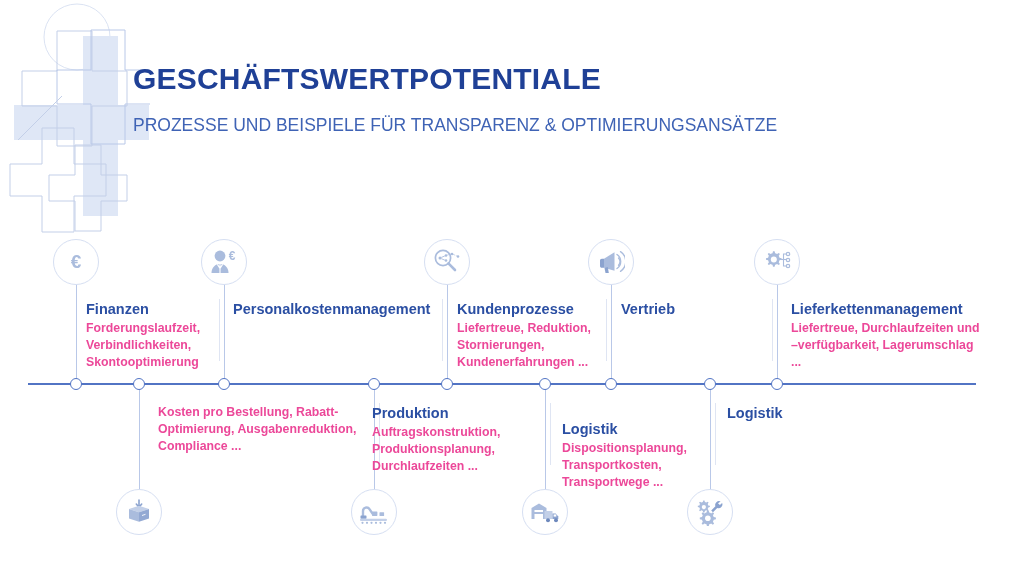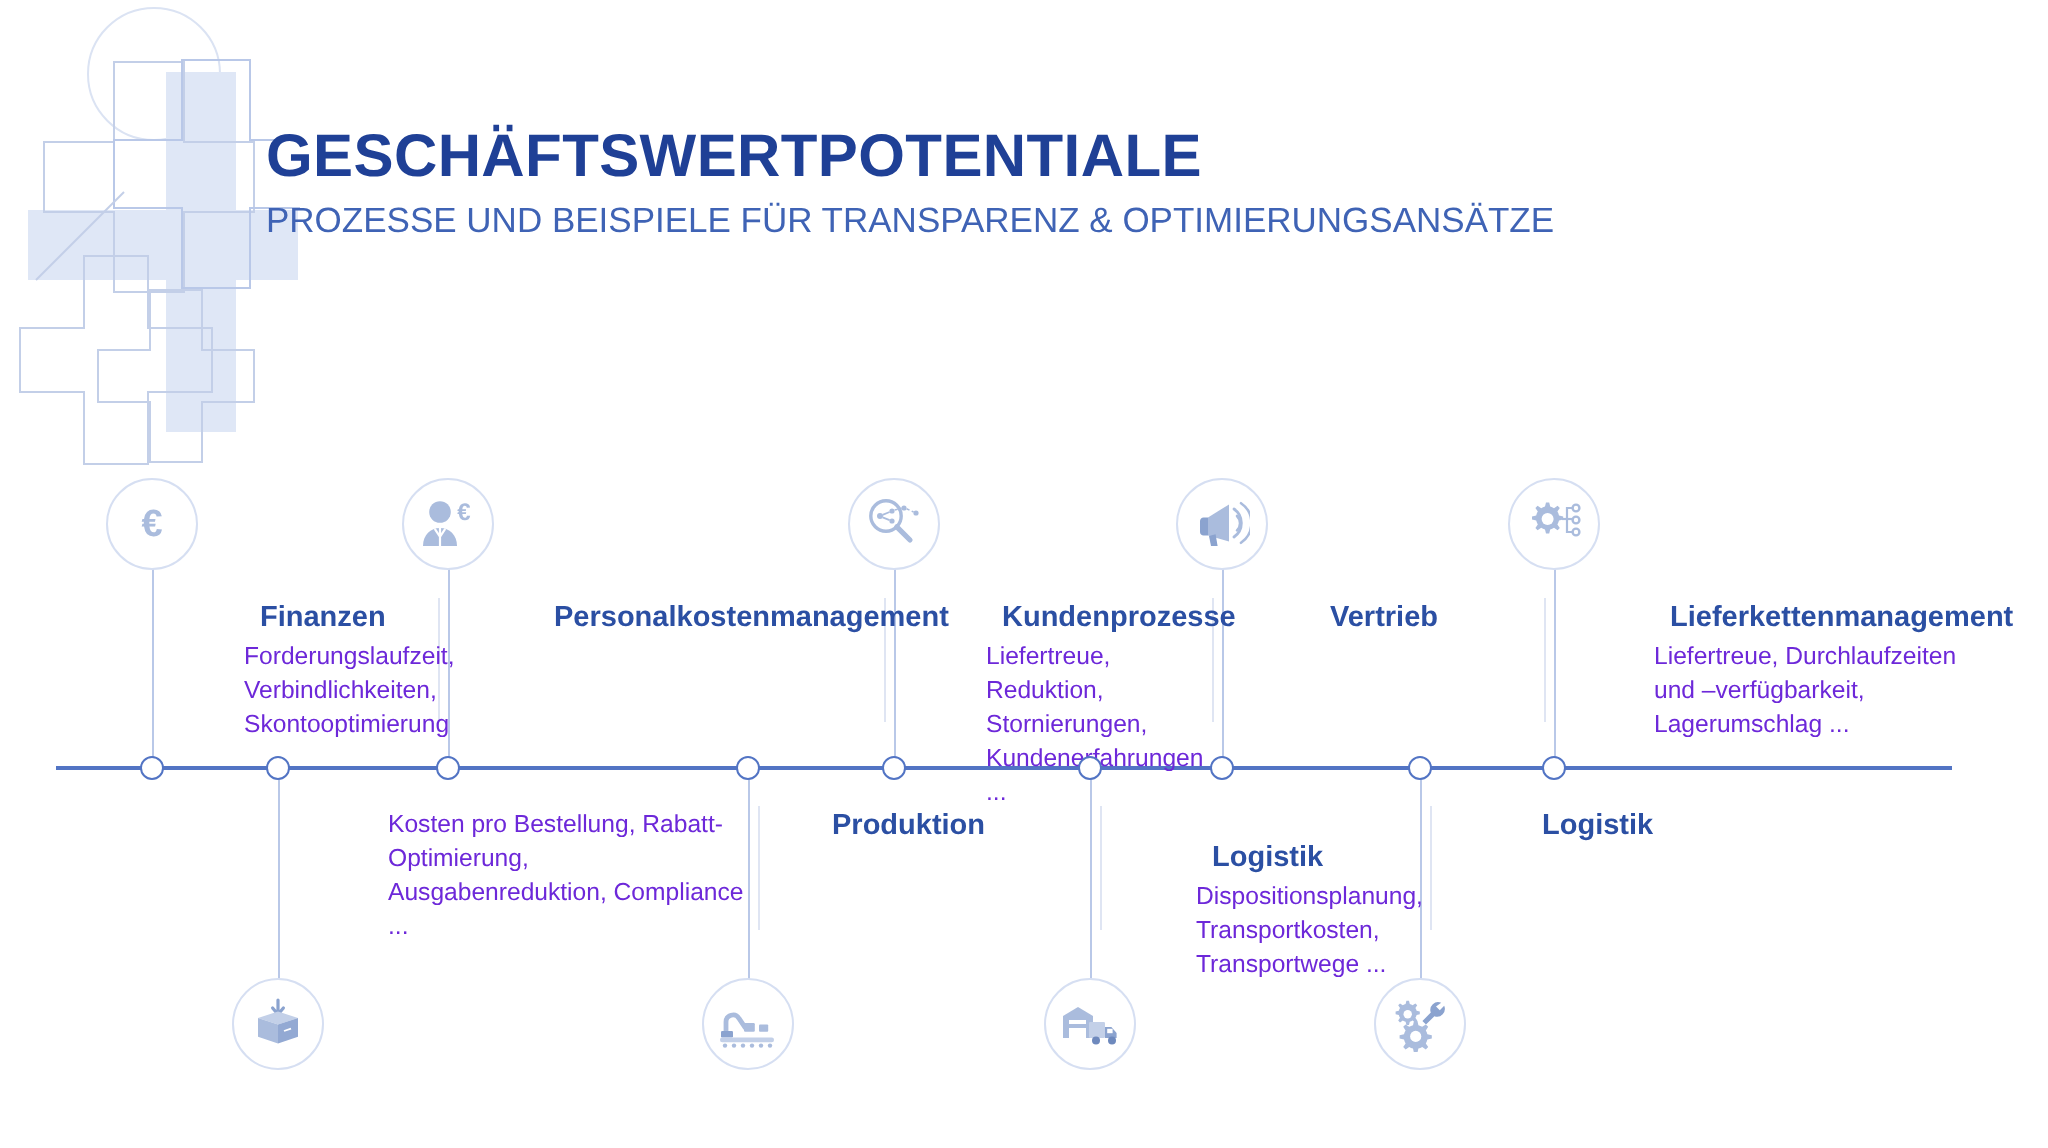--- a/index.html
+++ b/index.html
@@ -36,21 +36,21 @@
     letter-spacing: 0.2px;
     color: #1f4096;
     line-height: 1.12;
     white-space: nowrap;
   }
   .subtitle {
     font-size: 17.5px;
     font-weight: normal;
     color: #3f63b5;
     line-height: 1.2;
-    margin-top: 4px;
+    margin-top: 19px;
     white-space: nowrap;
   }
 
   
   .timeline-axis {
     position: absolute;
     left: 28px;
     top: 383px;
     width: 948px;
     height: 2px;
@@ -103,28 +103,26 @@
     background: #dfe5f3;
     z-index: 2;
   }
   .card h3 {
     font-size: 14.5px;
     font-weight: bold;
     color: #2b4fa3;
     line-height: 1.25;
     margin-bottom: 2px;
     white-space: nowrap;
-    margin-left: 44px;
   }
   .card p {
     font-size: 12.3px;
-    font-weight: normal;
-    color: #6d28d9;
+    font-weight: bold;
+    color: #ec4899;
     line-height: 1.37;
-    margin-left: 36px;
   }
 </style>
 </head>
 <body>
 
 <svg class="watermark" viewBox="0 0 150 235">
   <circle cx="77" cy="37" r="33" fill="none" stroke="#dbe3f3" stroke-width="1"></circle>
   <rect x="14" y="105" width="135" height="35" fill="#dfe7f6"></rect>
   <rect x="83" y="36" width="35" height="180" fill="#dfe7f6"></rect>
   <path d="M57 31 h35 v40 h35 v35 h-35 v40 h-35 v-40 h-35 v-35 h35 z" fill="none" stroke="#c3cfe8" stroke-width="1"></path>
@@ -299,20 +297,21 @@
 <div class="card-rule" style="left:379px; top:403px; height:62px;"></div>
 <div class="card-rule" style="left:550px; top:403px; height:62px;"></div>
 <div class="card-rule" style="left:715px; top:403px; height:62px;"></div>
 
 <div class="card" style="left:158px; top:404px; width:215px;">
   <p>Kosten pro Bestellung, Rabatt-Optimierung, Ausgabenreduktion, Compliance ...</p>
 </div>
 
 <div class="card" style="left:372px; top:404px; width:150px;">
   <h3>Produktion</h3>
+  <p>Auftragskonstruktion, Produktionsplanung, Durchlaufzeiten ...</p>
 </div>
 
 <div class="card" style="left:562px; top:420px; width:145px;">
   <h3>Logistik</h3>
   <p>Dispositionsplanung, Transportkosten, Transportwege ...</p>
 </div>
 
 <div class="card" style="left:727px; top:404px; width:165px;">
   <h3>Logistik</h3>
 </div>

